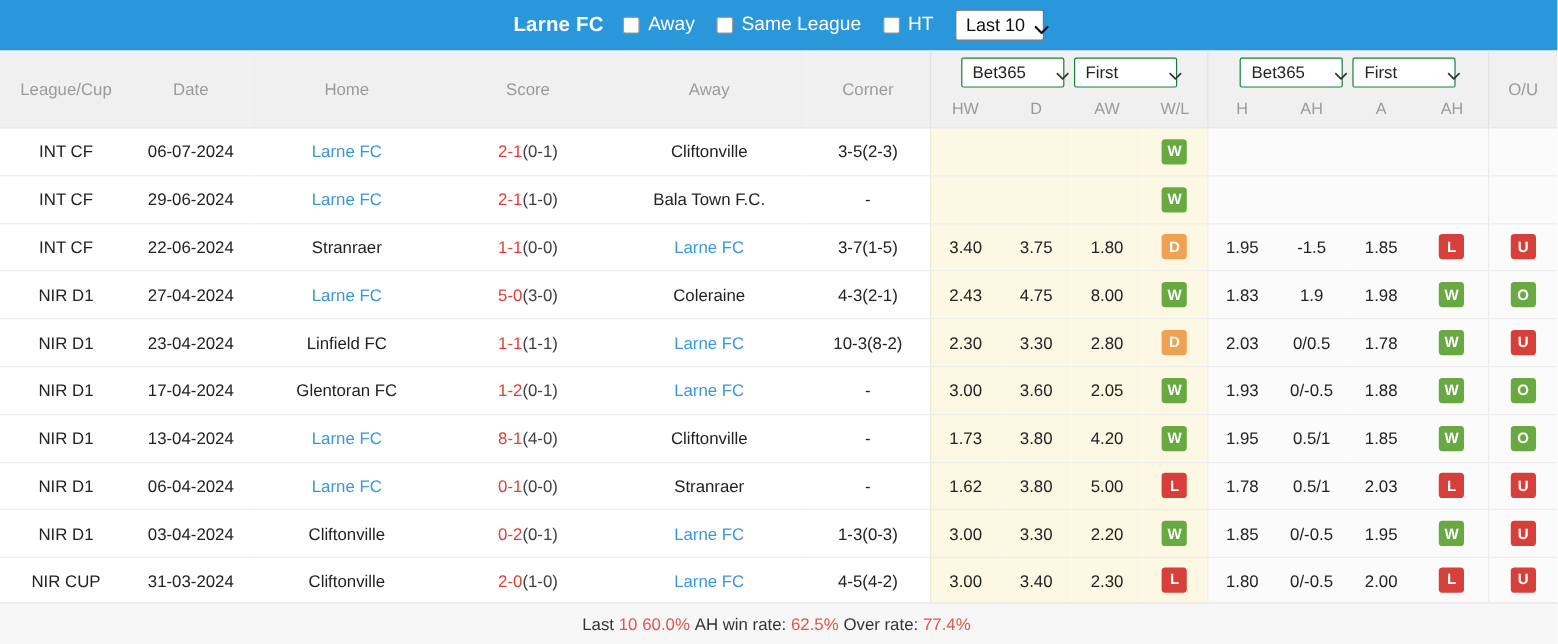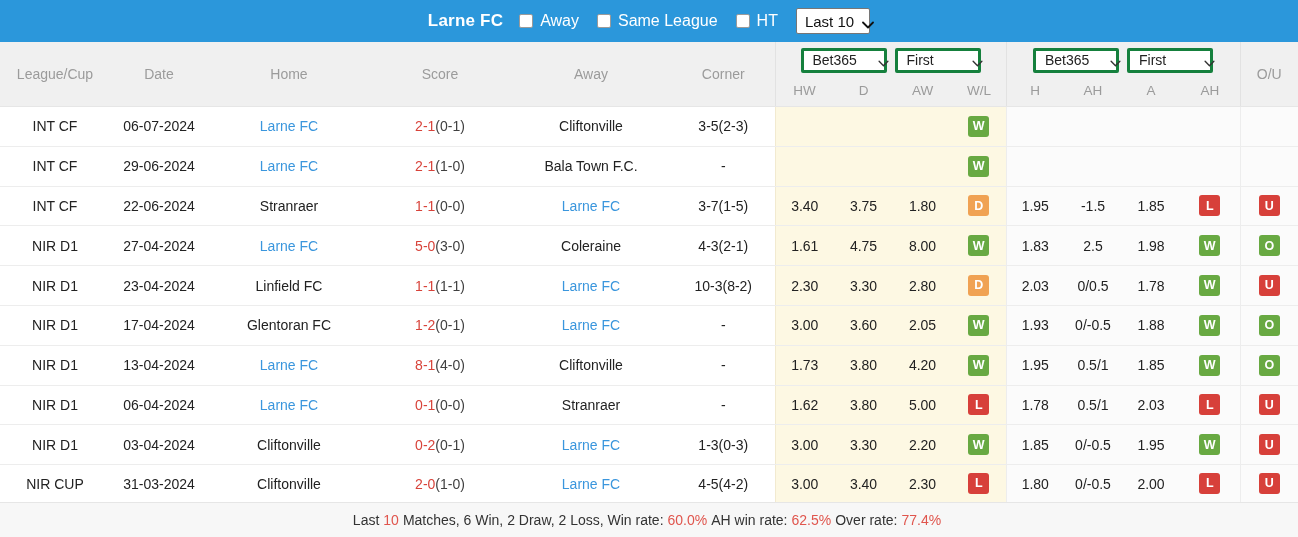--- a/index.html
+++ b/index.html
@@ -92,21 +92,21 @@
   .hdr-sub {
     display: flex; flex-direction: column; align-items: center; justify-content: center;
     height: 64px; gap: 2px;
   }
   .sel-row {
     display: flex; align-items: center; justify-content: center; gap: 8px;
     height: 30px;
   }
   .hdr-select {
     background: #fff;
-    border: 3px solid #15803d;
+    border: 1px solid #15803d;
     border-radius: 2px;
     height: 25px;
     min-width: 86px;
     padding: 0 6px 0 9px;
     display: inline-flex;
     align-items: center;
     justify-content: space-between;
     gap: 8px;
     font-size: 14px;
     color: #222;
@@ -350,26 +350,26 @@
             <td class="plain"><span class="badge b-L">L</span></td>
             <td class="plain pfirst"><span class="badge b-U">U</span></td>
           </tr>
           <tr>
             <td>NIR D1</td>
             <td>27-04-2024</td>
             <td><span class="link">Larne FC</span></td>
             <td><span class="score-main">5-0</span><span class="score-ht">(3-0)</span></td>
             <td><span class="">Coleraine</span></td>
             <td>4-3(2-1)</td>
-            <td class="yellow yfirst">1.61</td>
+            <td class="yellow yfirst">2.43</td>
             <td class="yellow">4.75</td>
             <td class="yellow">8.00</td>
             <td class="yellow"><span class="badge b-W">W</span></td>
             <td class="plain pfirst">1.83</td>
-            <td class="plain">2.5</td>
+            <td class="plain">1.9</td>
             <td class="plain">1.98</td>
             <td class="plain"><span class="badge b-W">W</span></td>
             <td class="plain pfirst"><span class="badge b-O">O</span></td>
           </tr>
           <tr>
             <td>NIR D1</td>
             <td>23-04-2024</td>
             <td><span class="">Linfield FC</span></td>
             <td><span class="score-main">1-1</span><span class="score-ht">(1-1)</span></td>
             <td><span class="link">Larne FC</span></td>
@@ -469,21 +469,20 @@
             <td class="plain"><span class="badge b-L">L</span></td>
             <td class="plain pfirst"><span class="badge b-U">U</span></td>
           </tr>
         </tbody>
     </table>
   </div>
 
   <div class="footer">
     <span class="seg">Last</span>
     <span class="seg hl">10</span>
-    <span class="seg">Matches, 6 Win, 2 Draw, 2 Loss, Win rate:</span>
     <span class="seg hl">60.0%</span>
     <span class="seg">AH win rate:</span>
     <span class="seg hl">62.5%</span>
     <span class="seg">Over rate:</span>
     <span class="seg hl">77.4%</span>
   </div>
 
 </div>
 
 </body></html>

